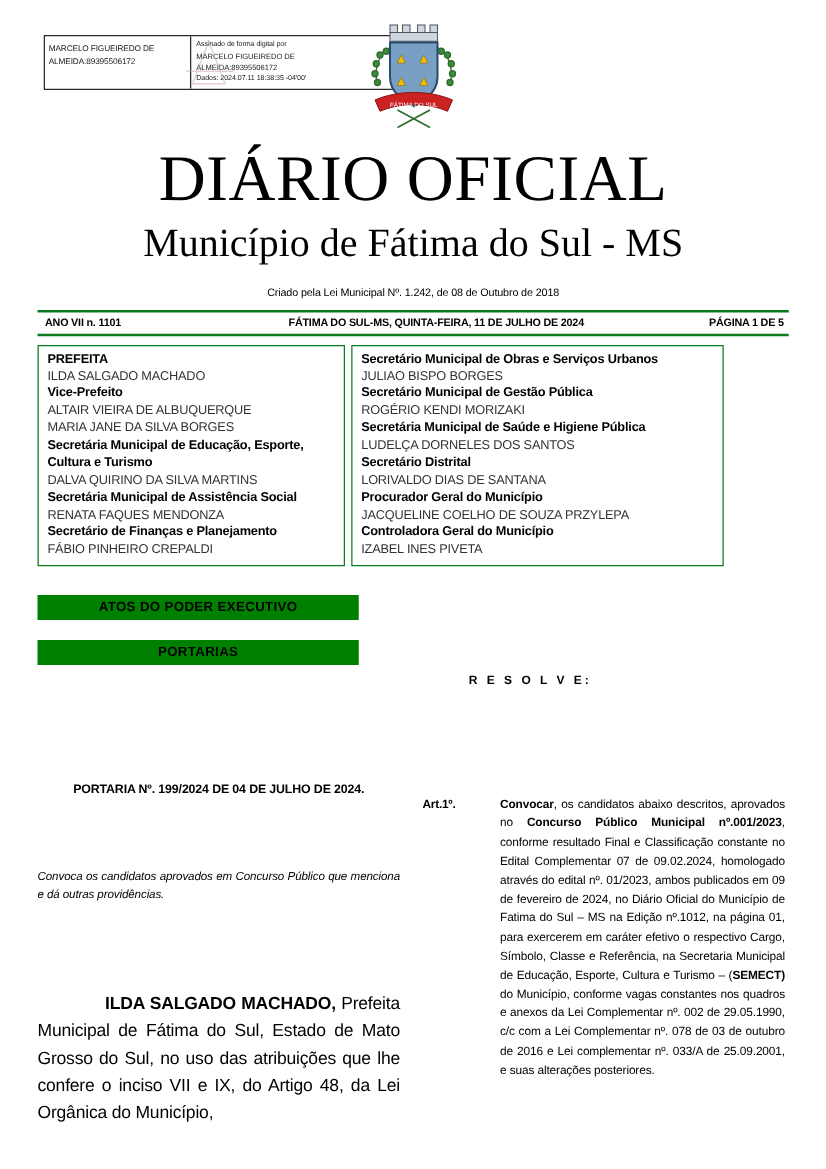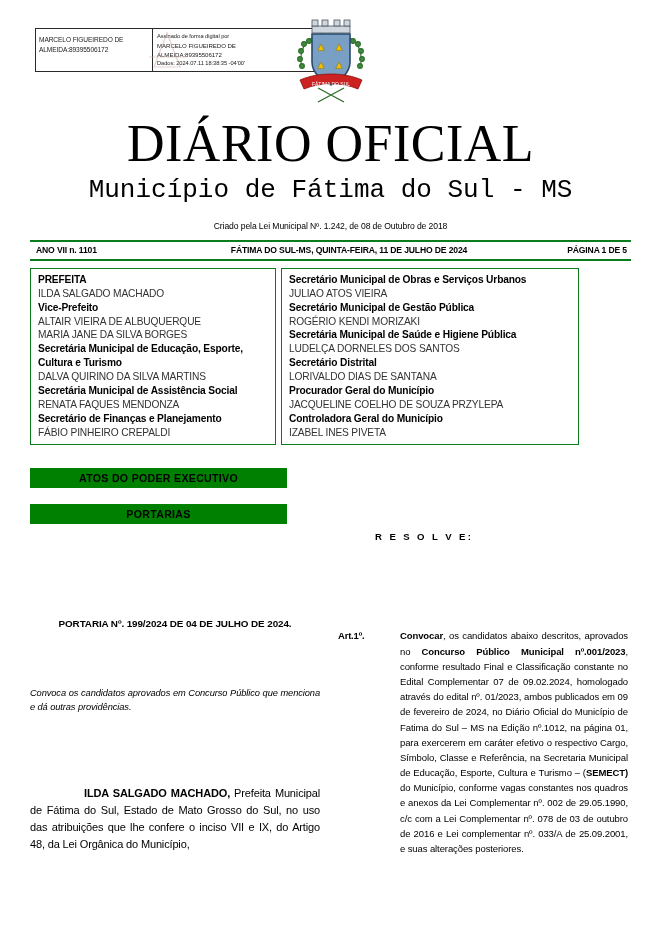--- a/index.html
+++ b/index.html
@@ -84,22 +84,22 @@
     margin-top: 2px;
   }
   .title-main {
     font-family: "Liberation Serif", "DejaVu Serif", serif;
     font-size: 52px;
     line-height: 1.06;
     letter-spacing: 0.5px;
     font-weight: 400;
   }
   .title-sub {
-    font-family: Liberation Mono, monospace;
-    font-size: 26px;
+    font-family: Liberation Serif, serif;
+    font-size: 32px;
     line-height: 1.3;
     margin-top: 3px;
     font-weight: 400;
   }
   .title-law {
     font-size: 8.6px;
     margin-top: 13px;
     letter-spacing: -0.1px;
   }
 
@@ -190,21 +190,21 @@
   .ementa {
     font-style: italic;
     font-size: 9.3px;
     line-height: 1.5;
     text-align: justify;
     margin-top: 55px;
     letter-spacing: -0.1px;
   }
 
   .para-ilda {
-    font-size: 11px;
+    font-size: 14px;
     line-height: 1.55;
     text-align: justify;
     margin-top: 70px;
     letter-spacing: -0.15px;
   }
   .para-ilda .ind { display: inline-block; width: 54px; }
 
   .art1 {
     font-size: 9.5px;
     line-height: 1.6;
@@ -305,21 +305,21 @@
         <div class="off-name">MARIA JANE DA SILVA BORGES</div>
         <div class="off-role">Secretária Municipal de Educação, Esporte, Cultura e Turismo</div>
         <div class="off-name">DALVA QUIRINO DA SILVA MARTINS</div>
         <div class="off-role">Secretária Municipal de Assistência Social</div>
         <div class="off-name">RENATA FAQUES MENDONZA</div>
         <div class="off-role">Secretário de Finanças e Planejamento</div>
         <div class="off-name">FÁBIO PINHEIRO CREPALDI</div>
       </div>
     <div class="off-col right" id="off-right">
         <div class="off-role">Secretário Municipal de Obras e Serviços Urbanos</div>
-        <div class="off-name">JULIAO ATOS VIEIRA</div>
+        <div class="off-name">JULIAO BISPO BORGES</div>
         <div class="off-role">Secretário Municipal de Gestão Pública</div>
         <div class="off-name">ROGÉRIO KENDI MORIZAKI</div>
         <div class="off-role">Secretária Municipal de Saúde e Higiene Pública</div>
         <div class="off-name">LUDELÇA DORNELES DOS SANTOS</div>
         <div class="off-role">Secretário Distrital</div>
         <div class="off-name">LORIVALDO DIAS DE SANTANA</div>
         <div class="off-role">Procurador Geral do Município</div>
         <div class="off-name">JACQUELINE COELHO DE SOUZA PRZYLEPA</div>
         <div class="off-role">Controladora Geral do Município</div>
         <div class="off-name">IZABEL INES PIVETA</div>

